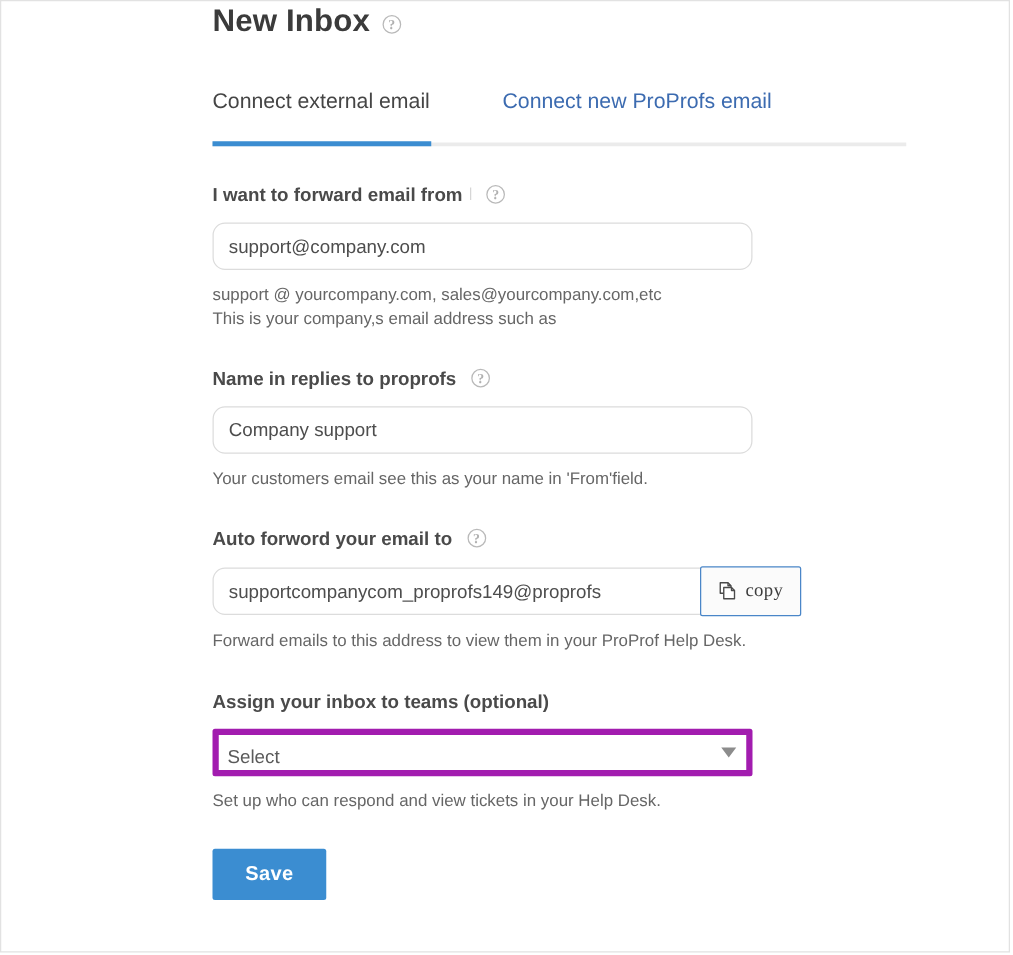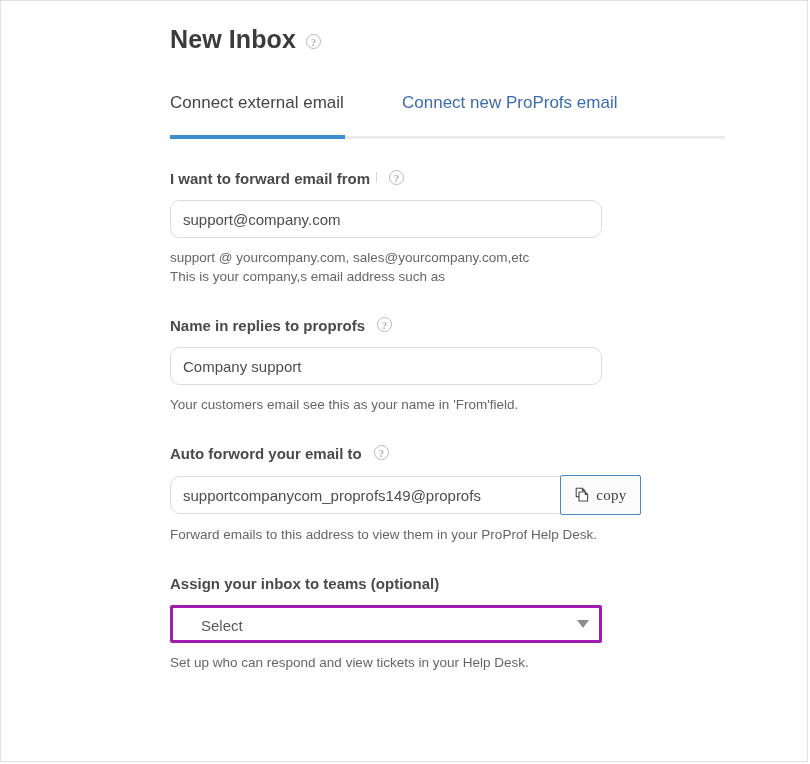--- a/index.html
+++ b/index.html
@@ -26,21 +26,20 @@
     position: absolute;
     left: 169px;
     top: 0;
     width: 600px;
   }
 
   
   .page-title-row {
     display: flex;
     align-items: center;
-    padding-top: 22px;
   }
   .page-title {
     font-size: 25px;
     font-weight: bold;
     color: #3b3b3b;
     letter-spacing: 0.1px;
     line-height: 32px;
   }
   .help-icon {
     display: inline-block;
@@ -201,27 +200,27 @@
   .select-wrap {
     position: relative;
     margin-top: 11px;
     width: 432px;
     height: 38px;
   }
   .select-box {
     box-sizing: border-box;
     width: 432px;
     height: 38px;
-    border: 3px solid #a21caf;
+    border: 5px solid #a21caf;
     border-radius: 2px;
     background: #ffffff;
     font-size: 15px;
     color: #5a5a5a;
     line-height: 36px;
-    padding-left: 28px;
+    padding-left: 7px;
     cursor: pointer;
   }
   .select-arrow {
     position: absolute;
     right: 13px;
     top: 15px;
     width: 0;
     height: 0;
     border-left: 6px solid transparent;
     border-right: 6px solid transparent;
@@ -312,15 +311,16 @@
       <div class="field-label-row">
         <span class="field-label">Assign your inbox to teams (optional)</span>
       </div>
       <div class="select-wrap">
         <div class="select-box">Select</div>
         <span class="select-arrow"></span>
       </div>
       <div class="helper">Set up who can respond and view tickets in your Help Desk.</div>
     </div>
 
+    <button class="save-btn">Save</button>
 
   </div>
 </div>
 
 </body></html>

